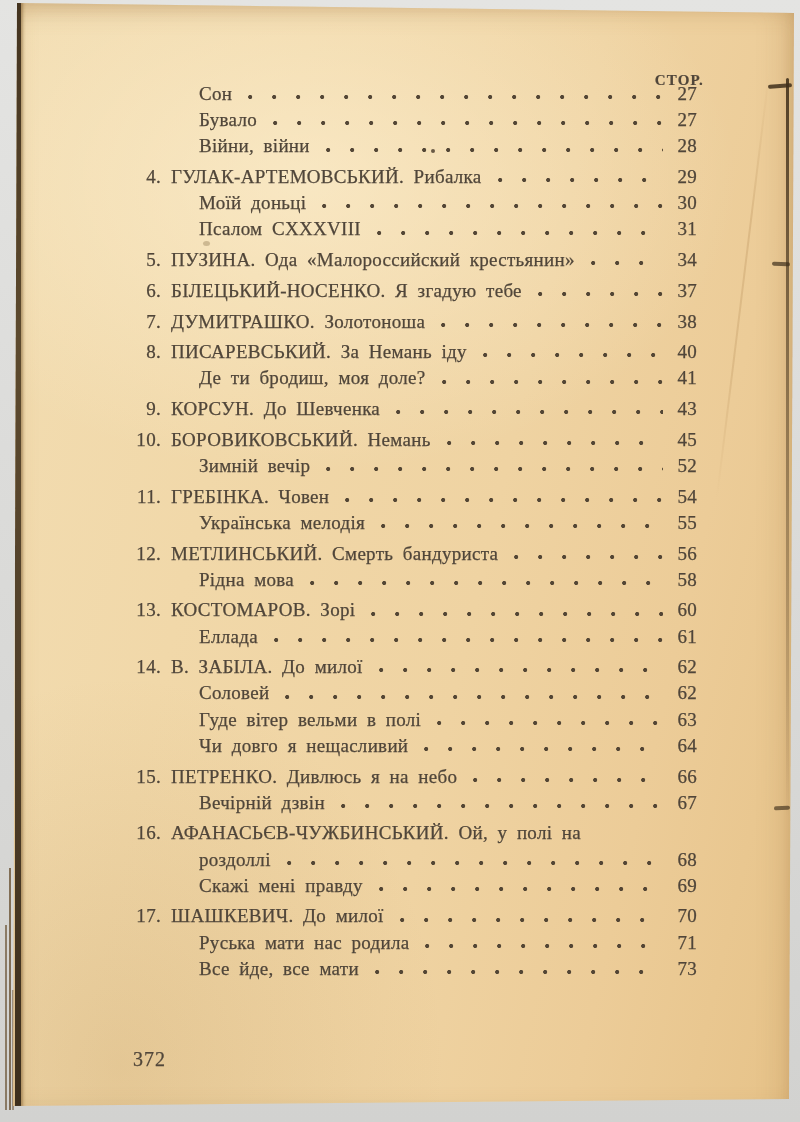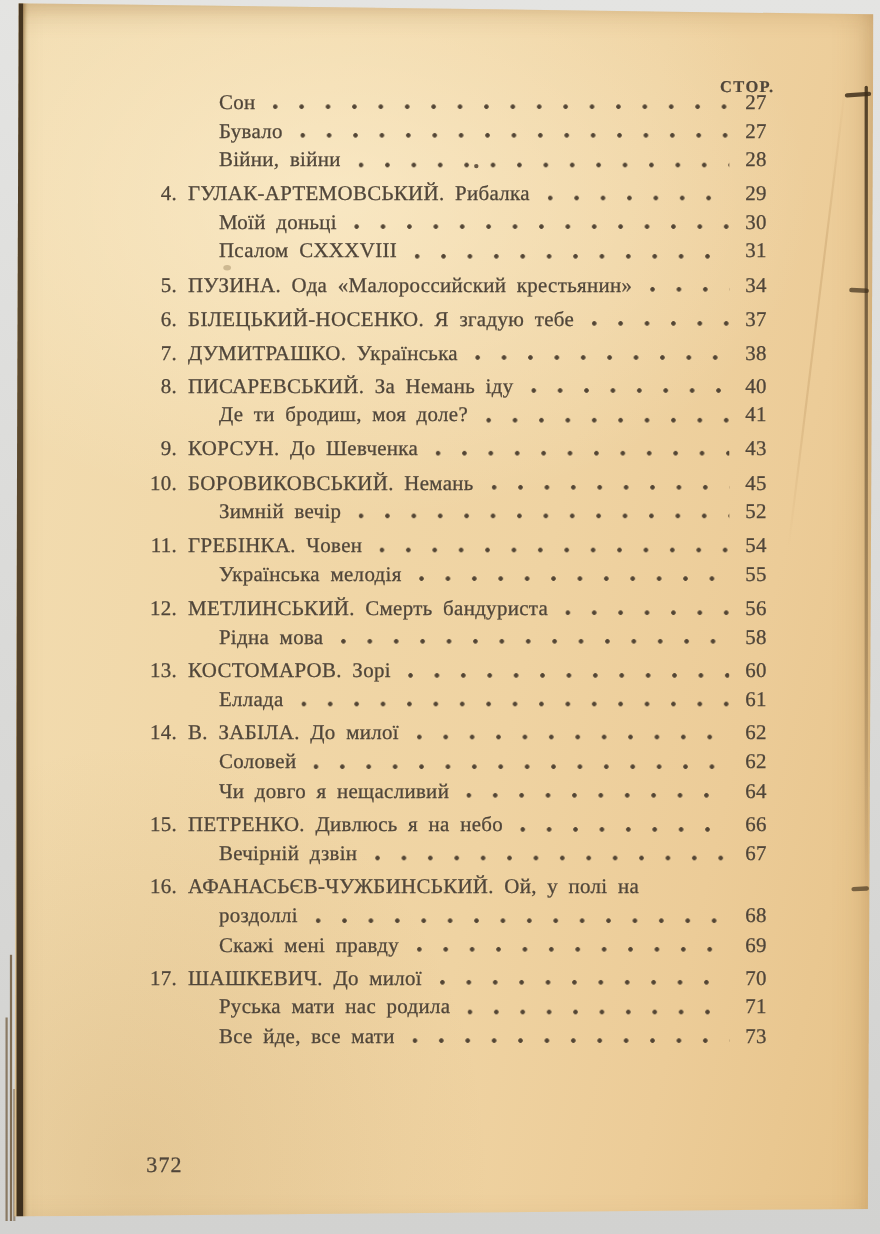--- a/index.html
+++ b/index.html
@@ -170,21 +170,21 @@
 
   <div class="entry main">
     <span class="num">6.</span>
     <span class="title">БІЛЕЦЬКИЙ-НОСЕНКО. Я згадую тебе</span>
     <span class="leader"></span>
     <span class="pageno">37</span>
   </div>
 
   <div class="entry main">
     <span class="num">7.</span>
-    <span class="title">ДУМИТРАШКО. Українська</span>
+    <span class="title">ДУМИТРАШКО. Золотоноша</span>
     <span class="leader"></span>
     <span class="pageno">38</span>
   </div>
 
   <div class="entry main">
     <span class="num">8.</span>
     <span class="title">ПИСАРЕВСЬКИЙ. За Немань іду</span>
     <span class="leader"></span>
     <span class="pageno">40</span>
   </div>
@@ -266,20 +266,26 @@
     <span class="pageno">62</span>
   </div>
 
   <div class="entry sub">
     <span class="num"></span>
     <span class="title">Соловей</span>
     <span class="leader"></span>
     <span class="pageno">62</span>
   </div>
 
+  <div class="entry sub">
+    <span class="num"></span>
+    <span class="title">Гуде вітер вельми в полі</span>
+    <span class="leader"></span>
+    <span class="pageno">63</span>
+  </div>
 
   <div class="entry sub">
     <span class="num"></span>
     <span class="title">Чи довго я нещасливий</span>
     <span class="leader"></span>
     <span class="pageno">64</span>
   </div>
 
   <div class="entry main">
     <span class="num">15.</span>

